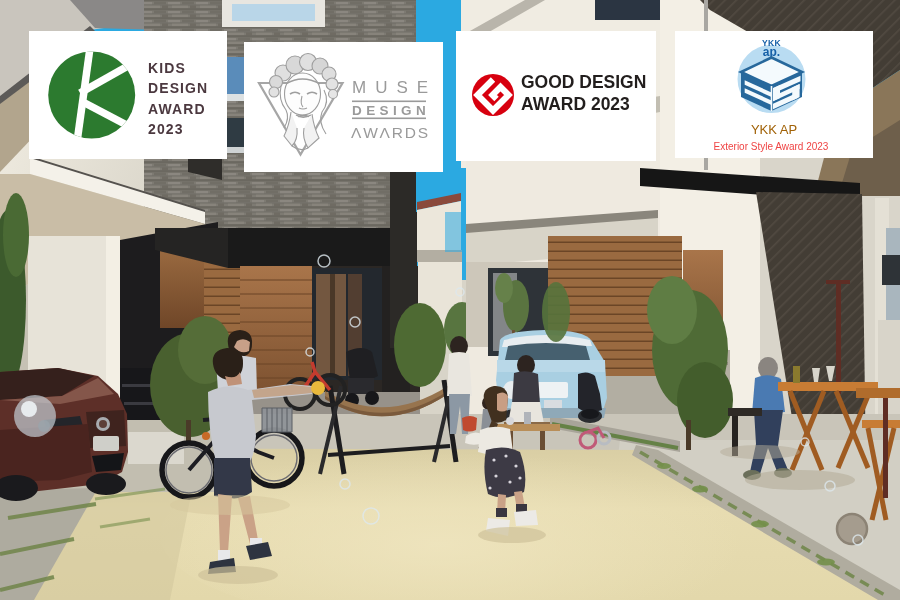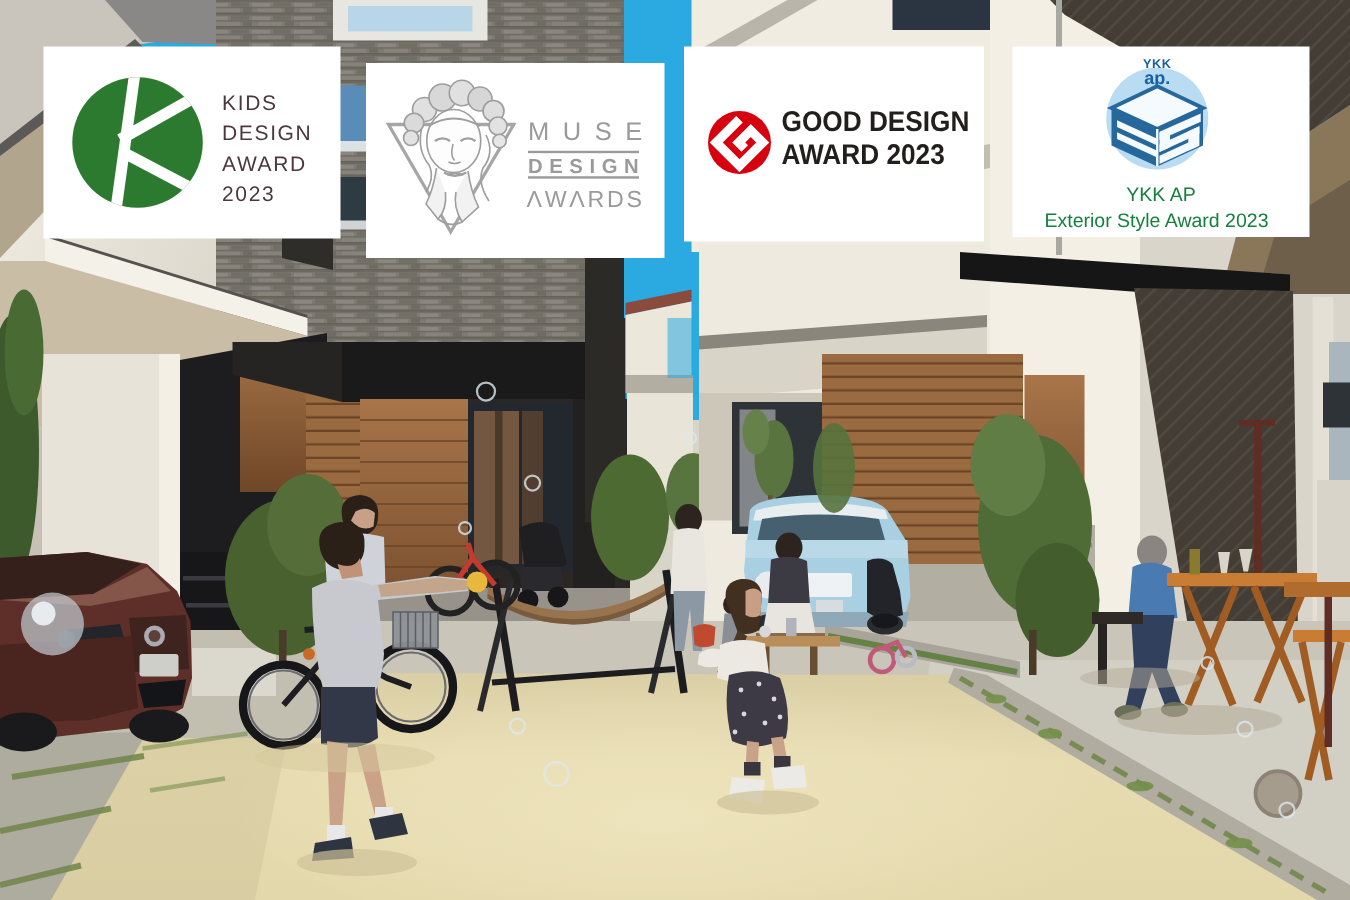--- a/index.html
+++ b/index.html
@@ -1,30 +1,30 @@
 <!DOCTYPE html>
 <html><head>
 <meta charset="utf-8">
 <style>
 html,body{margin:0;padding:0;width:900px;height:600px;overflow:hidden;background:#777}
 #stage{position:relative;width:900px;height:600px;font-family:"Liberation Sans",sans-serif}
 #scene{position:absolute;top:0;left:0}
 .badge{position:absolute;background:#fff}
 
 #b1{left:29px;top:31px;width:198px;height:128px}
-#b1 .txt{position:absolute;left:119px;top:27px;color:#4b383f;font-size:14px;font-weight:normal;letter-spacing:1.1px;line-height:20.4px;white-space:nowrap}
+#b1 .txt{position:absolute;left:119px;top:27px;color:#4b383f;font-size:14px;font-weight:bold;letter-spacing:1.1px;line-height:20.4px;white-space:nowrap}
 
 #b2{left:244px;top:42px;width:199px;height:130px}
 
 #b3{left:456px;top:31px;width:200px;height:130px}
 #b3 .txt{position:absolute;left:65px;top:40px;color:#221e1d;font-size:19px;font-weight:bold;letter-spacing:0px;line-height:22.2px;white-space:nowrap;transform:scaleX(0.92);transform-origin:left top}
 
 #b4{left:675px;top:31px;width:198px;height:127px}
-#b4 .t1{position:absolute;left:0;top:91px;width:198px;text-align:center;color:#15803d;font-size:13px;line-height:16px}
-#b4 .t2{position:absolute;left:-3px;top:107px;width:198px;text-align:center;color:#15803d;font-size:13px;line-height:17px}
+#b4 .t1{position:absolute;left:0;top:91px;width:198px;text-align:center;color:#a16207;font-size:13px;line-height:16px}
+#b4 .t2{position:absolute;left:-3px;top:107px;width:198px;text-align:center;color:#ef4444;font-size:10px;line-height:17px}
 </style>
 </head>
 <body>
 <div id="stage">
 <svg id="scene" width="900" height="600" viewBox="0 0 900 600">
 <defs>
 <linearGradient id="wood1" x1="0" y1="0" x2="0" y2="1">
  <stop offset="0" stop-color="#a9754a"></stop>
           <stop offset="1" stop-color="#7c5130"></stop>
 </linearGradient>

